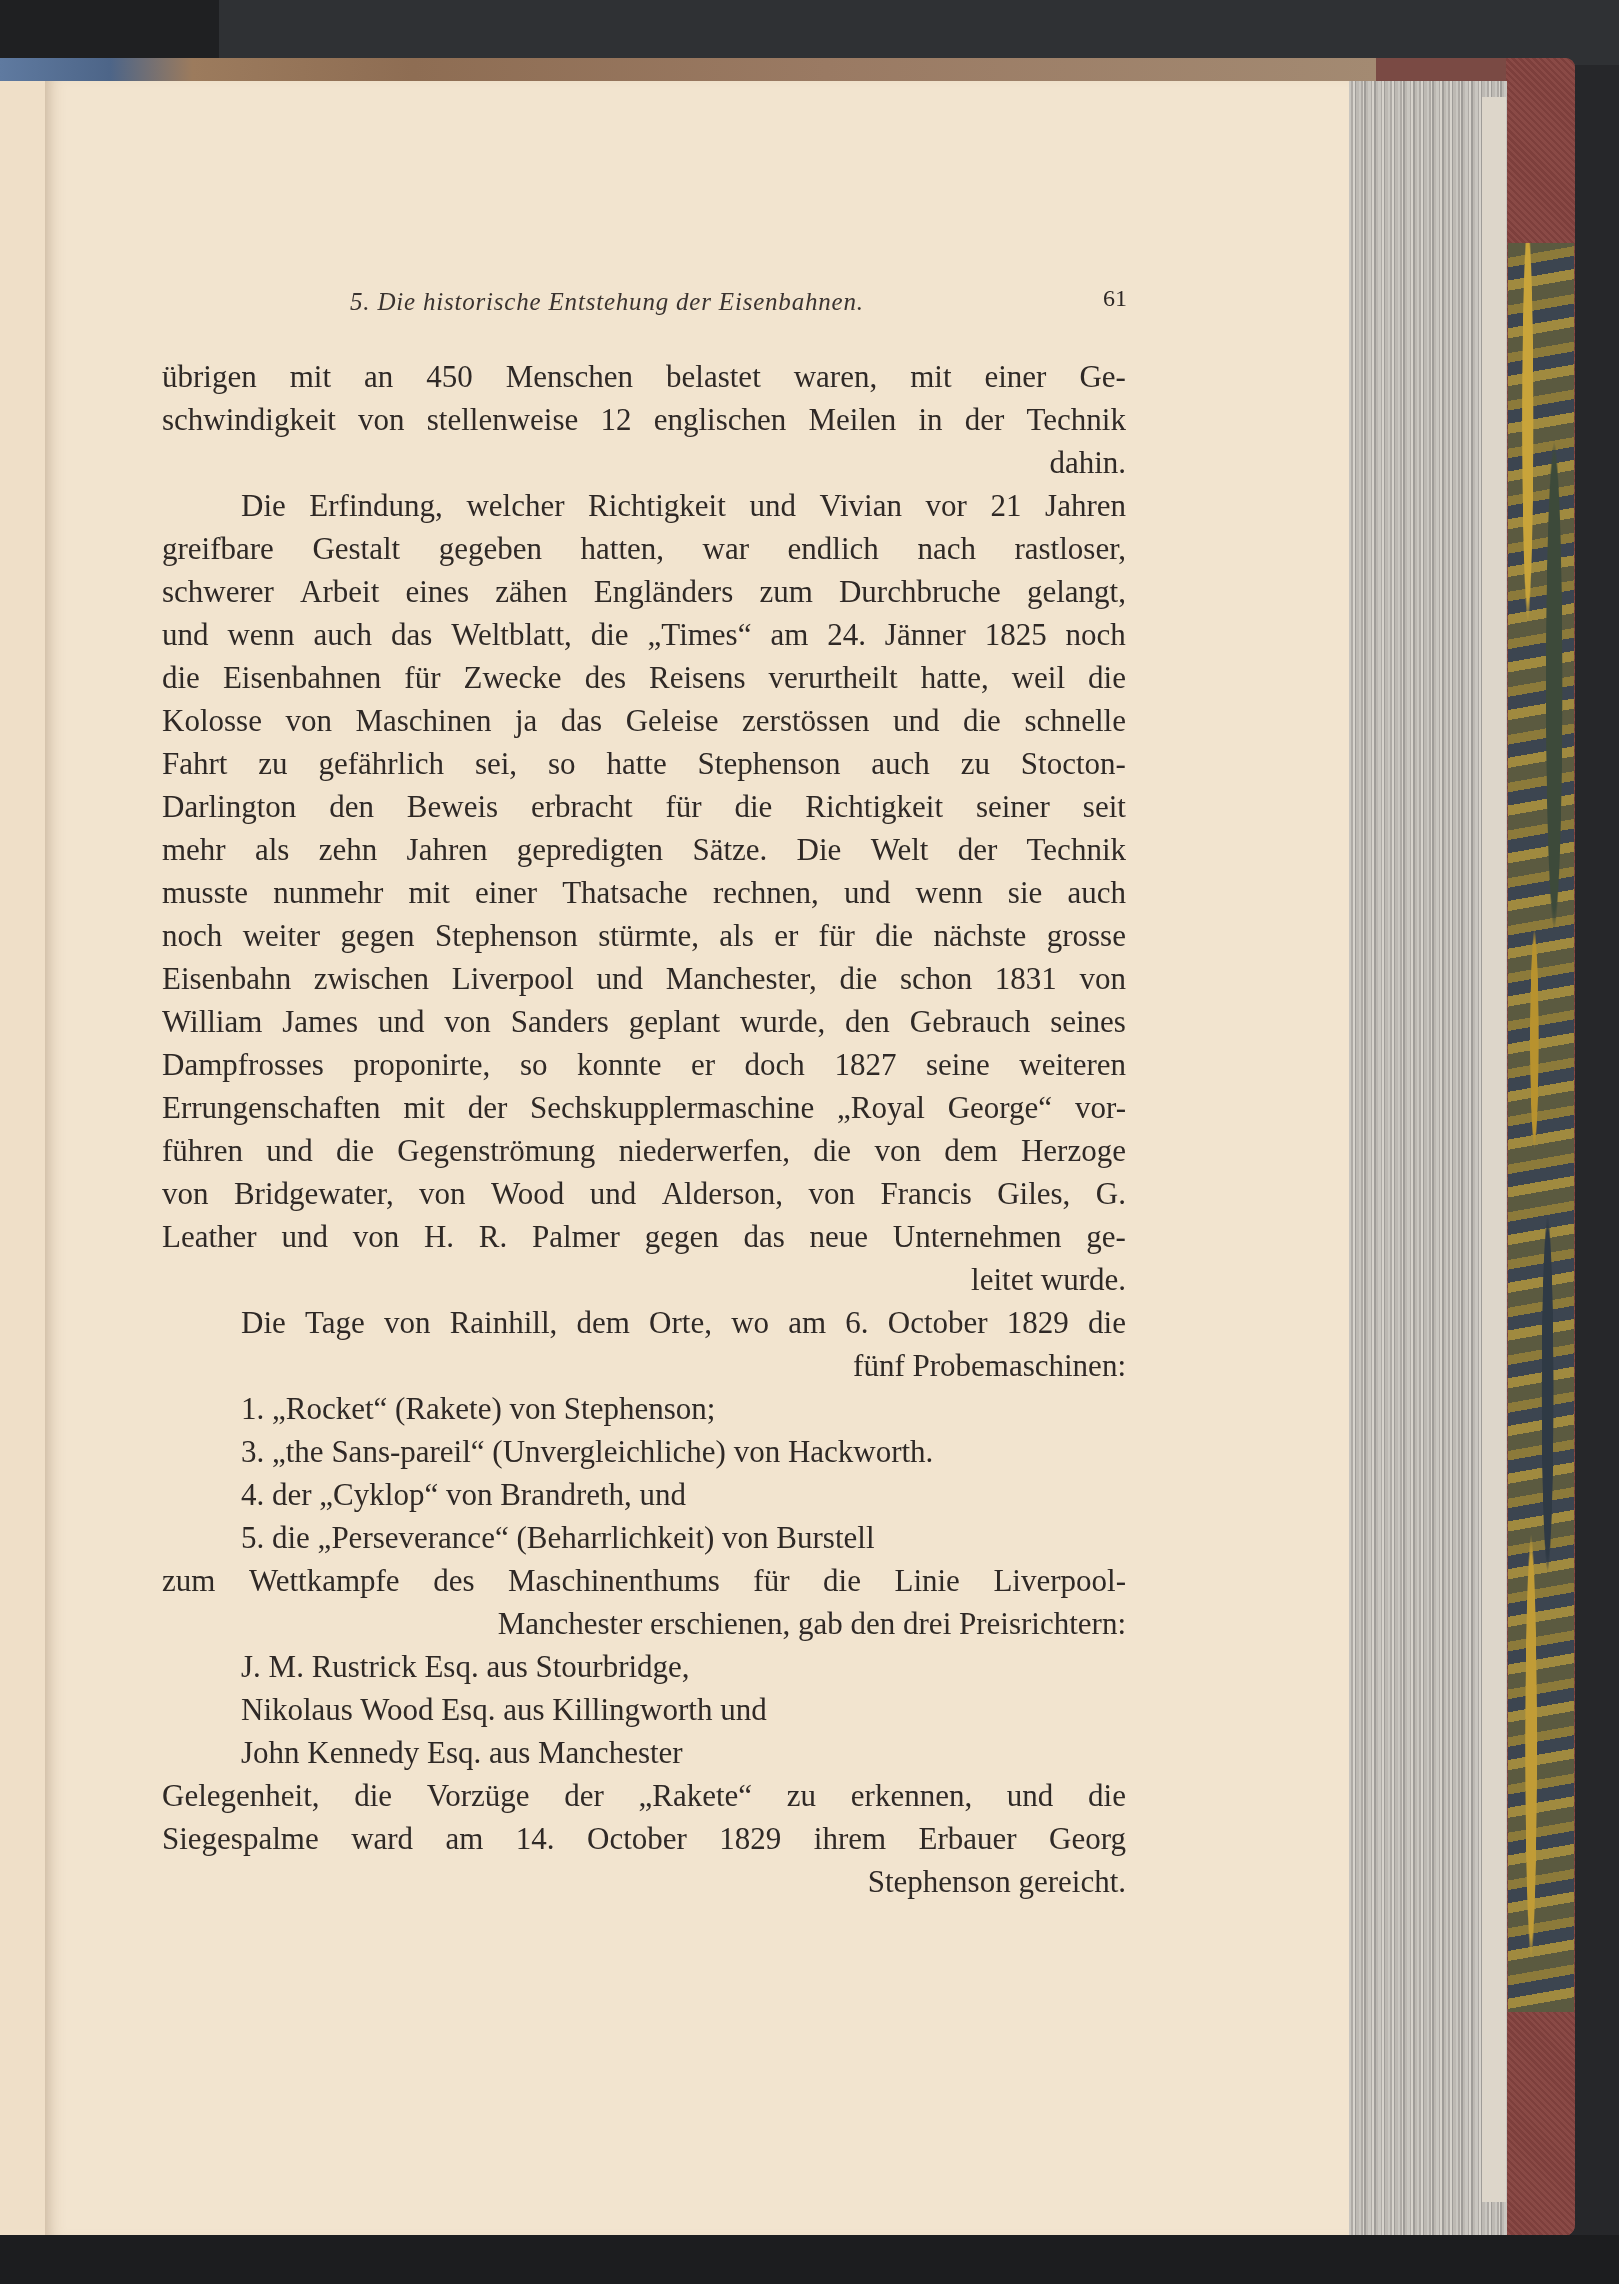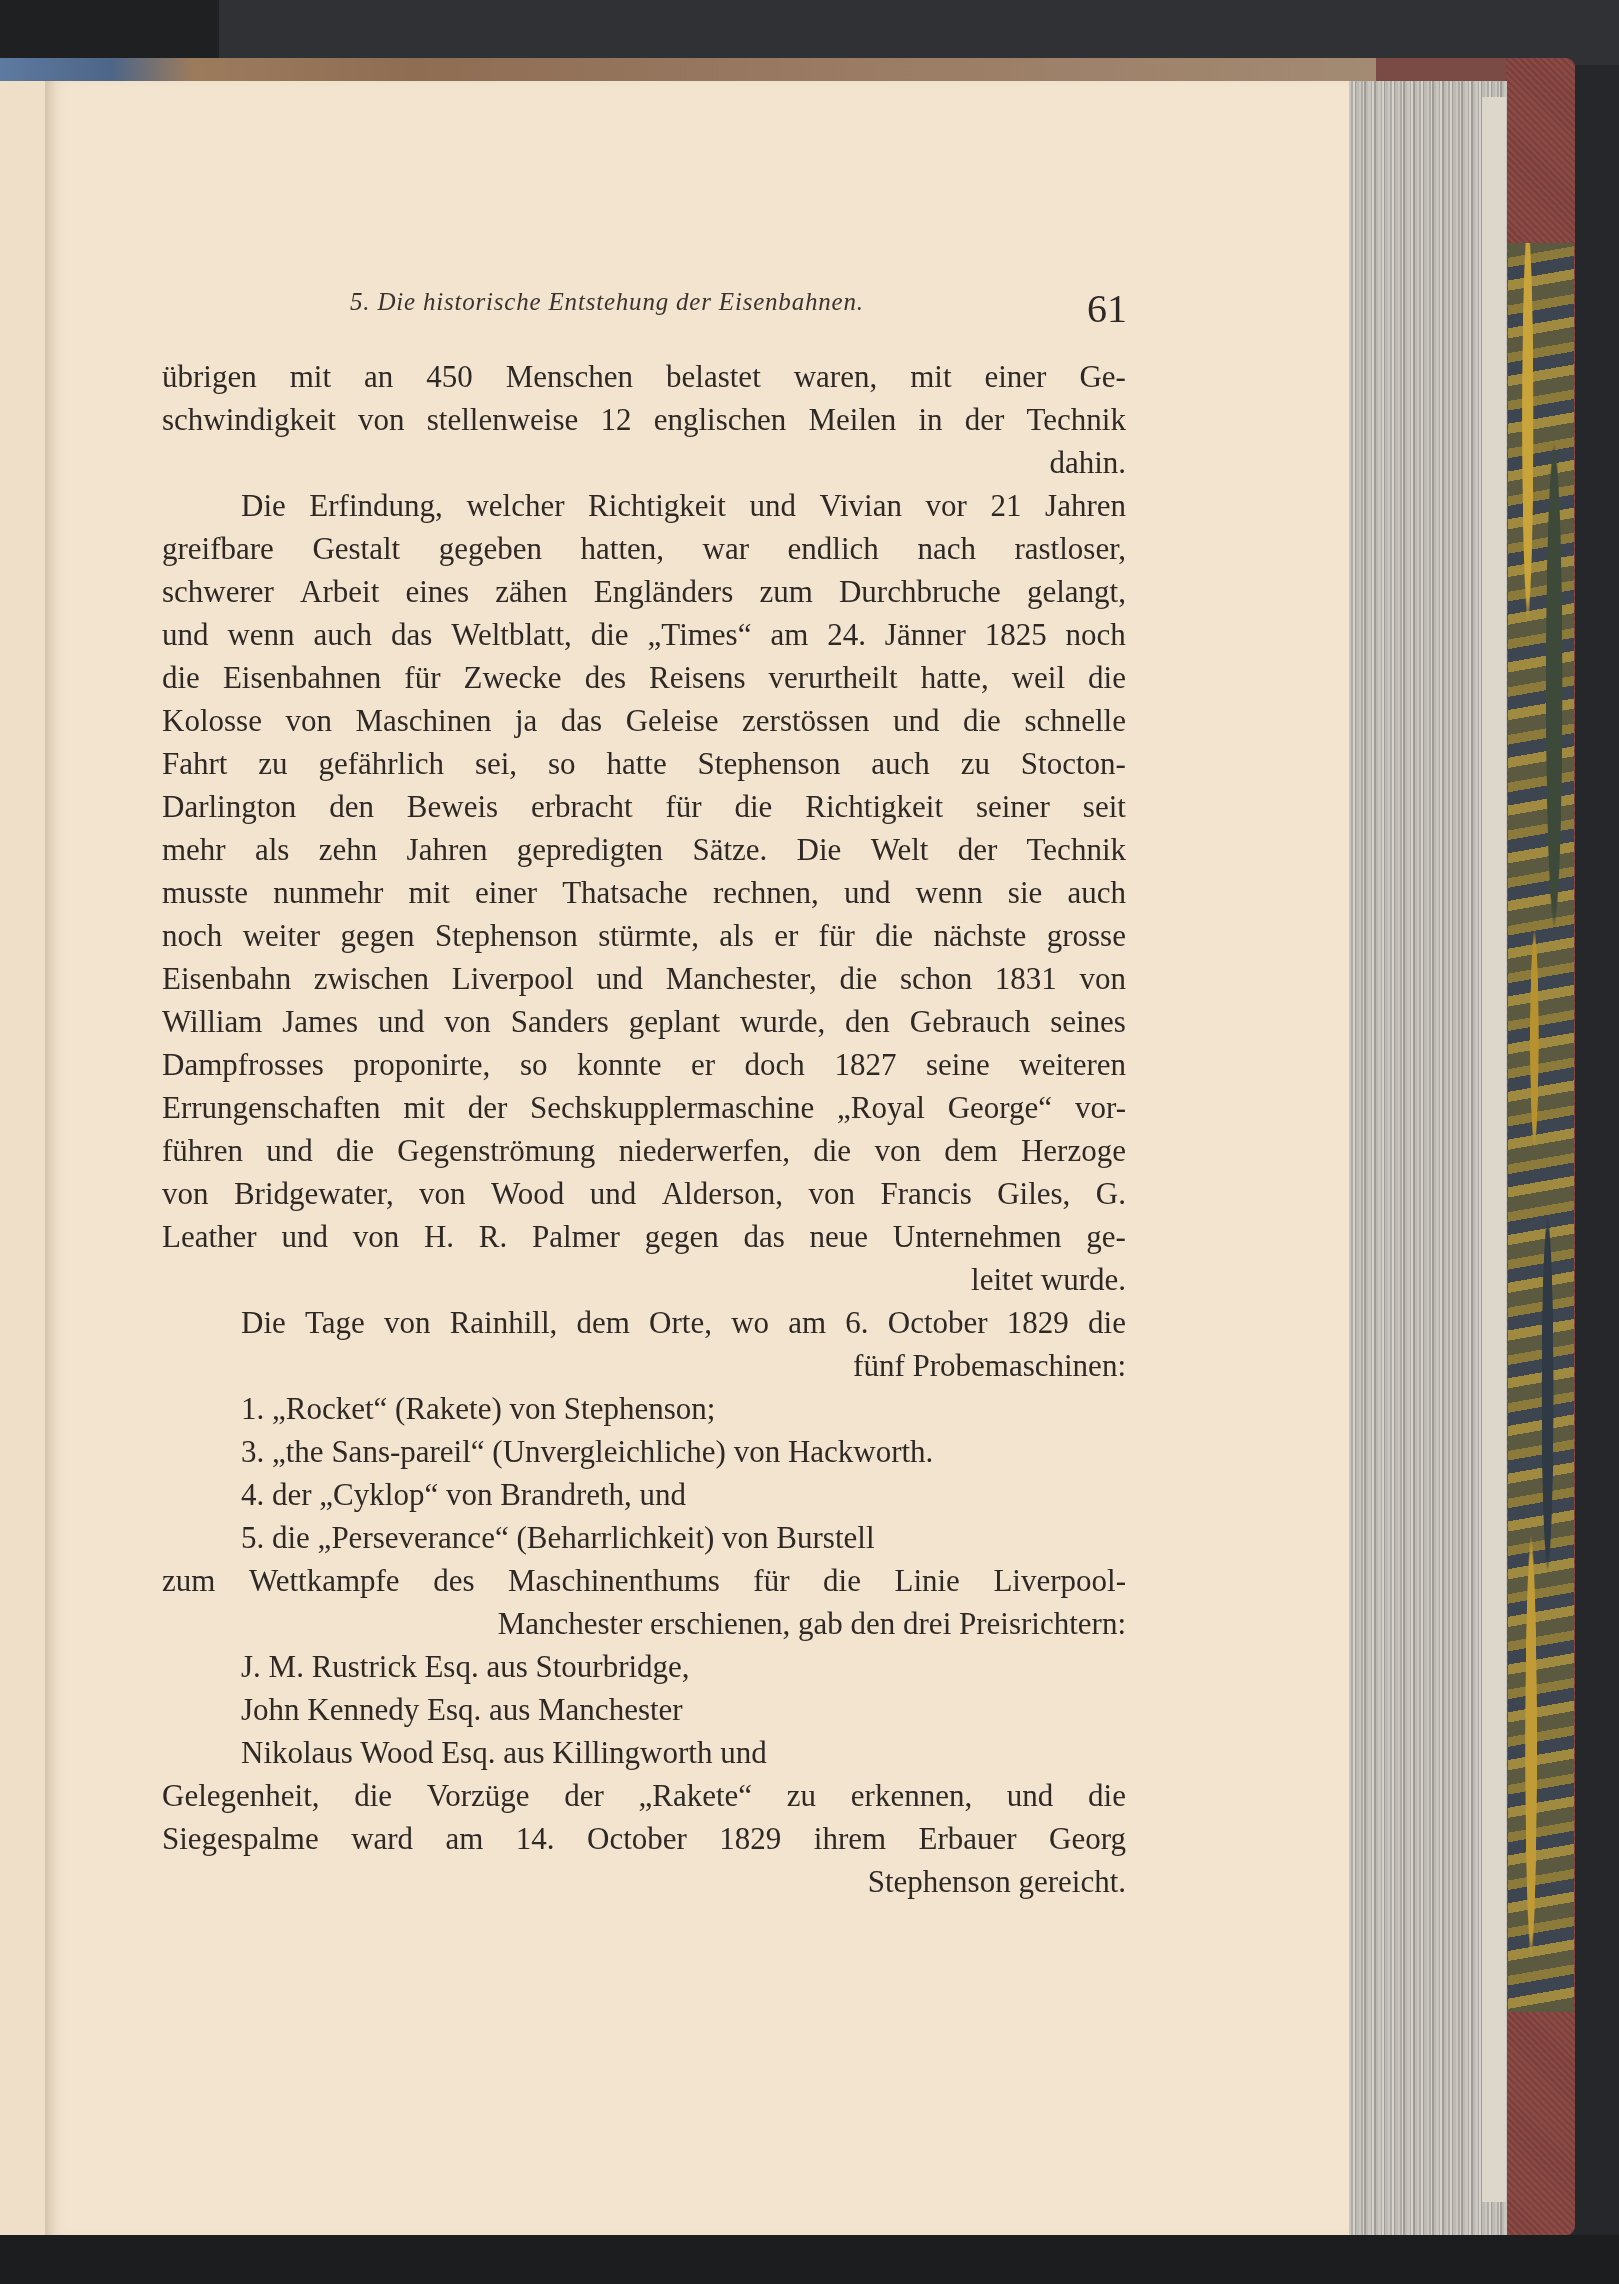--- a/index.html
+++ b/index.html
@@ -22,21 +22,21 @@
   .left-page { position:absolute; left:0; top:81px; width:45px; height:2154px; background:#efdfc8; border-right:1.6px solid #d8c6ab; }
   .page { position:absolute; left:45px; top:81px; width:1304px; height:2154px; background:#f2e4cf;
     box-shadow: inset 14.6px 0 16px -11.3px rgba(120,90,60,.35); }
   .edges { position:absolute; left:1349px; top:81px; width:158px; height:2154px;
     background:repeating-linear-gradient(90deg,#c9c6c0 0 2.4px,#aeaaa5 2.4px 4px,#d7d3cc 4px 5.7px,#9f9c98 5.7px 7.3px,#bdb9b3 7.3px 9.7px); }
   .edges-front { position:absolute; left:1482px; top:97px; width:24px; height:2105px; background:#ddd6ca; }
   .bottom-shadow { position:absolute; left:0; top:2235px; width:1619px; height:49px; background:#1c1d1f; }
 
   .running-header { position:absolute; left:350px; top:288px; width:777px; height:36px;text-align:center; }
   .rh-title { position:absolute; left:0; top:0; font-style:italic; font-size:25px; color:#3a3330; letter-spacing:0.8px; }
-  .rh-page { position:absolute; right:0; top:-3.2px; font-size:40px; color:#2e2826; }
+  .rh-page { position:absolute; right:0; top:-3.2px; font-size:24px; color:#2e2826; }
 
   .body-text { position:absolute; left:151px; top:355px; width:975px; color:#2f2926; font-size:31px; line-height:43px; }
   .line { white-space:nowrap; display:flex; justify-content:space-between; height:43px;margin-left:11px; }
   .line.last { justify-content:flex-end; }
   .line.indent { padding-left:79px; }
   .line.item { padding-left:79px; justify-content:flex-start; }
   .line span { display:inline; }
 </style>
 </head>
 <body>
@@ -335,24 +335,24 @@
       <span>Linie</span>
       <span>Liverpool-</span>
     </div>
     <div class="line last">
       <span>Manchester erschienen, gab den drei Preisrichtern:</span>
     </div>
     <div class="line item">
       <span>J. M. Rustrick Esq. aus Stourbridge,</span>
     </div>
     <div class="line item">
+      <span>Nikolaus Wood Esq. aus Killingworth und</span>
+    </div>
+    <div class="line item">
       <span>John Kennedy Esq. aus Manchester</span>
-    </div>
-    <div class="line item">
-      <span>Nikolaus Wood Esq. aus Killingworth und</span>
     </div>
     <div class="line ">
       <span>Gelegenheit,</span>
       <span>die</span>
       <span>Vorzüge</span>
       <span>der</span>
       <span>„Rakete“</span>
       <span>zu</span>
       <span>erkennen,</span>
       <span>und</span>

